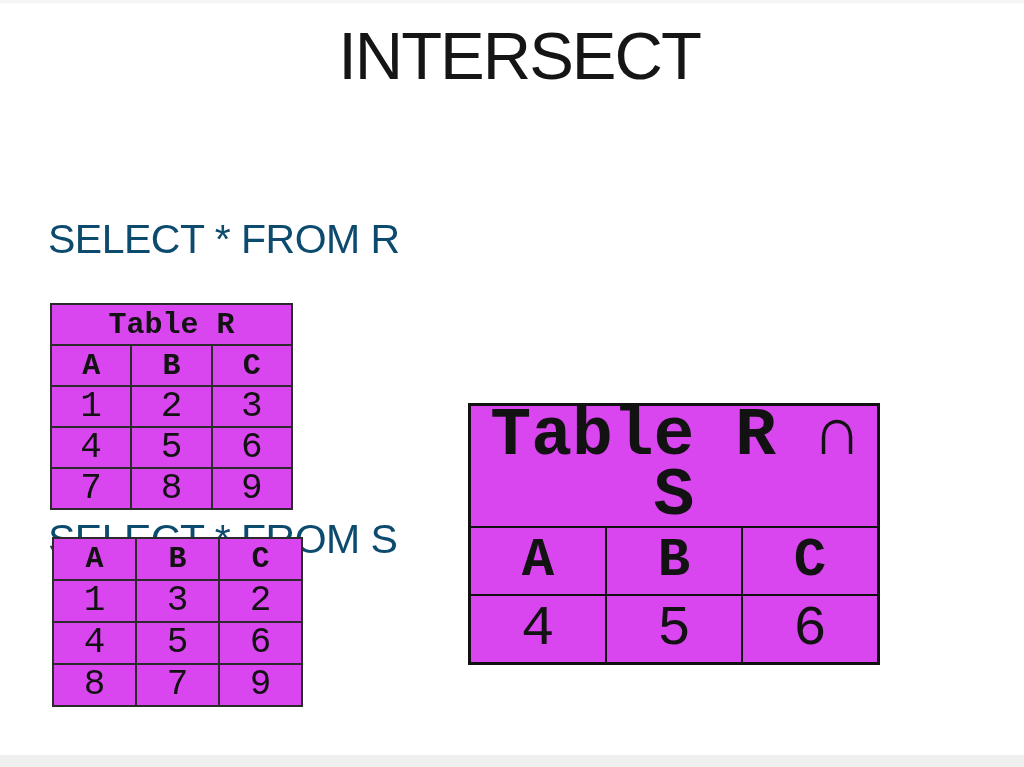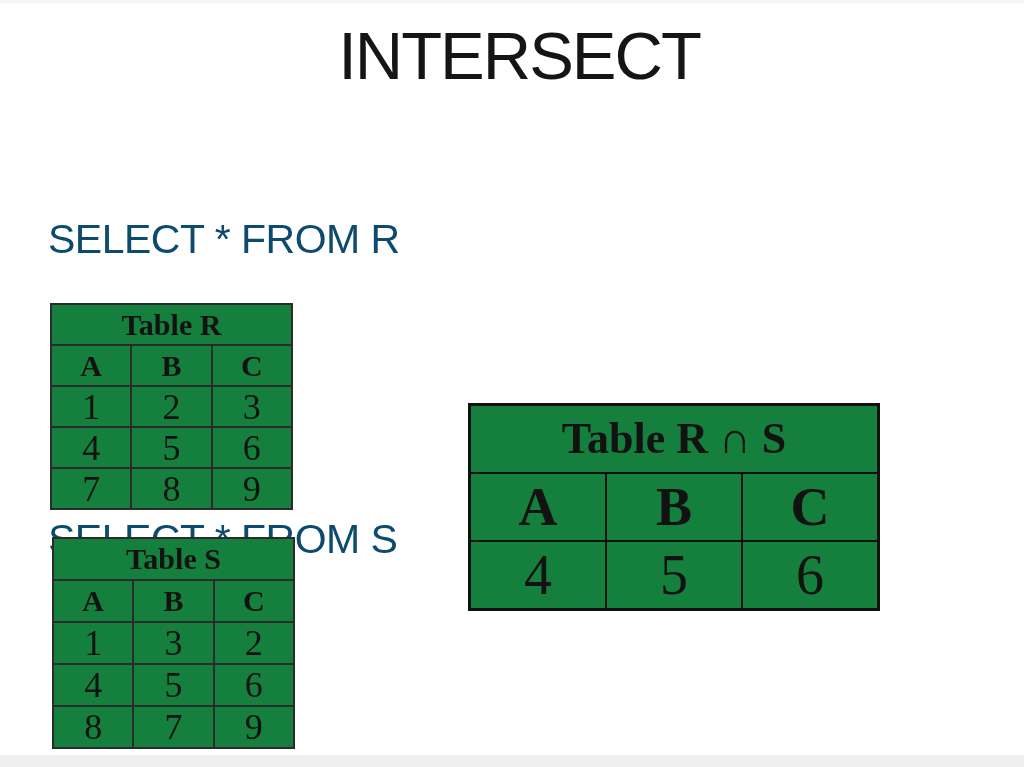--- a/index.html
+++ b/index.html
@@ -52,23 +52,23 @@
     font-size: 41px;
     line-height: 50px;
     letter-spacing: -0.5px;
     color: #0c4a6e;
     white-space: pre;
   }
   table.datatable {
     position: absolute;
     border-collapse: collapse;
     table-layout: fixed;
-    font-family: Liberation Serif, serif;
+    font-family: Liberation Mono, monospace;
     color: #121212;
-    background: #15803d;
+    background: #d946ef;
   }
   table.datatable td, table.datatable th {
     text-align: center;
     vertical-align: middle;
     padding: 0;
     overflow: hidden;
   }
   
   table.small {
     width: 243px;
@@ -103,21 +103,21 @@
     width: 412px;
     border: 3px solid #111111;
   }
   table.result td, table.result th {
     border: 2px solid #111111;
     width: 137px;
     height: 66px;
   }
   table.result .tbl-title {
     font-weight: bold;
-    font-size: 44px;
+    font-size: 68px;
     line-height: 60px;
     letter-spacing: 0px;
     margin-top: 32px;
   }
   table.result th {
     font-weight: bold;
     font-size: 54px;
     line-height: 58px;
   }
   table.result td.cell {
@@ -165,23 +165,20 @@
         <td class="cell">7</td>
         <td class="cell">8</td>
         <td class="cell">9</td>
       </tr>
     </tbody>
   </table>
 
   <table class="datatable small" id="table-s">
     <tbody>
       <tr>
-        <td class="tbl-title" colspan="3">Table S</td>
-      </tr>
-      <tr>
         <th>A</th>
         <th>B</th>
         <th>C</th>
       </tr>
       <tr>
         <td class="cell">1</td>
         <td class="cell">3</td>
         <td class="cell">2</td>
       </tr>
       <tr>

